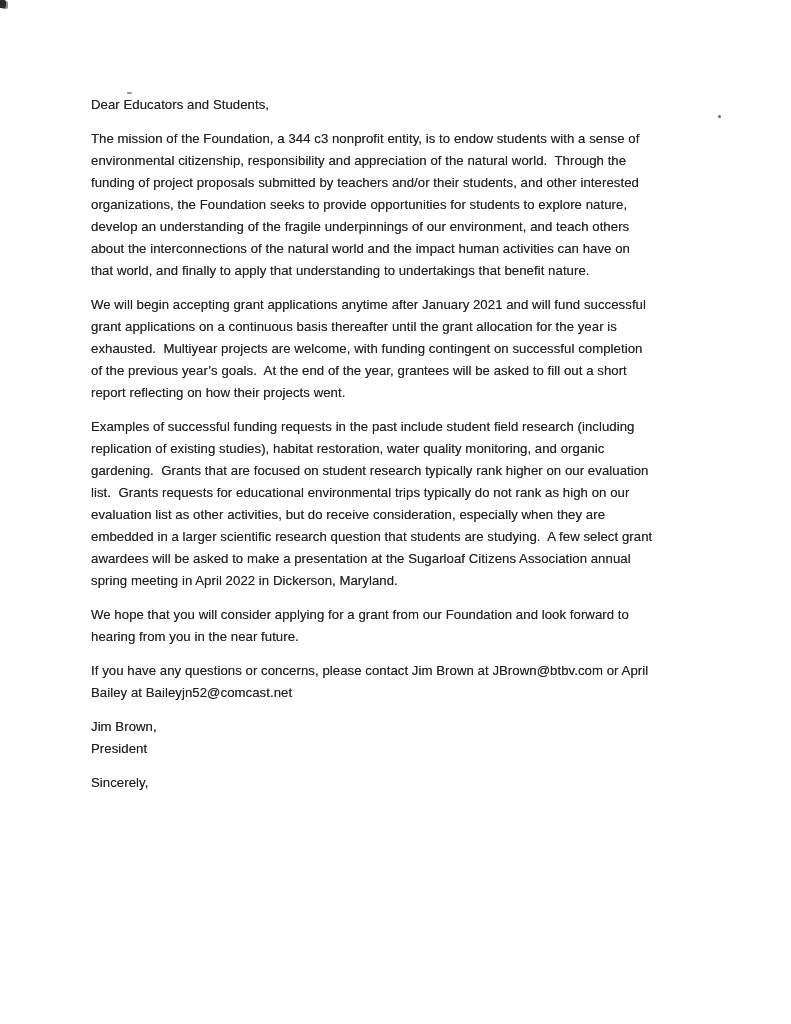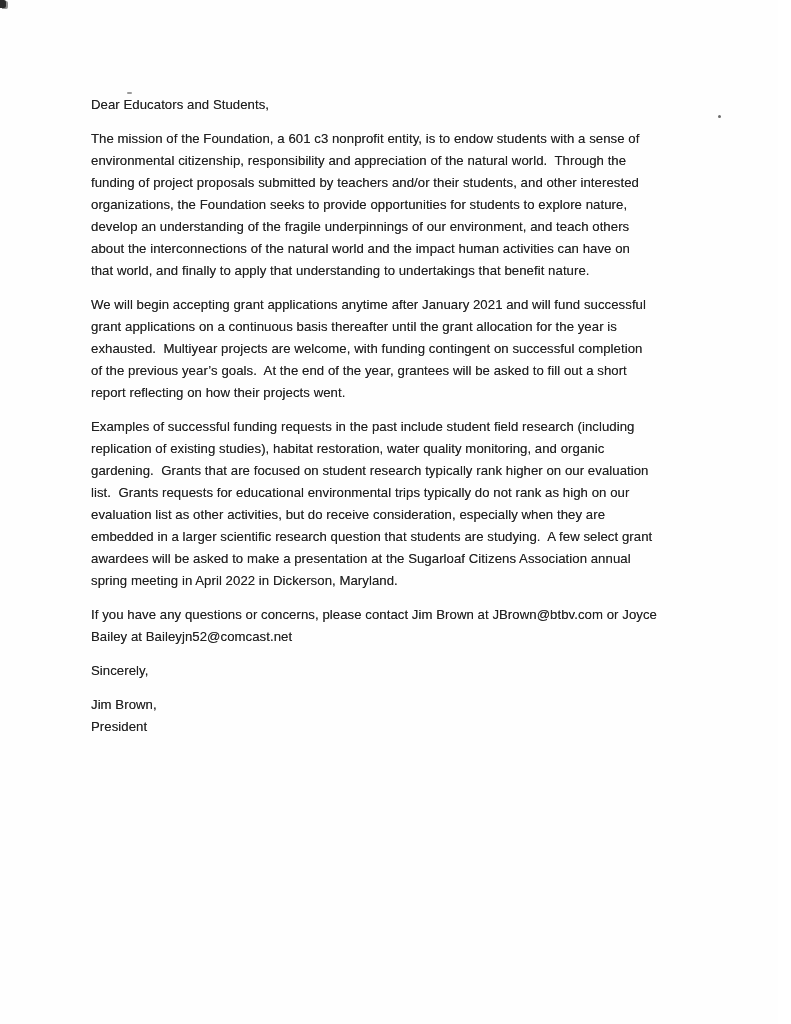--- a/index.html
+++ b/index.html
@@ -71,21 +71,21 @@
 <div class="page">
 
   <div class="artifact corner-mark"></div>
   <div class="artifact speck-top"></div>
   <div class="artifact speck-right"></div>
 
   <div class="letter">
     <p class="para">Dear Educators and Students,</p>
 
 
-    <p class="para"><span>The mission of the Foundation, a 601 c3 nonprofit entity, is to </span><span class="italic">endow students with a sense of
+    <p class="para"><span>The mission of the Foundation, a 344 c3 nonprofit entity, is to </span><span class="italic">endow students with a sense of
 environmental citizenship, responsibility and appreciation of the natural world.  Through the
 funding of project proposals submitted by teachers and/or their students, and other interested
 organizations, the Foundation seeks to provide opportunities for students to explore nature,
 develop an understanding of the fragile underpinnings of our environment, and teach others
 about the interconnections of the natural world and the impact human activities can have on
 that world, and finally to apply that understanding to undertakings that benefit nature.</span></p>
 
     <p class="para">We will begin accepting grant applications anytime after January 2021 and will fund successful
 grant applications on a continuous basis thereafter until the grant allocation for the year is
 exhausted.  Multiyear projects are welcome, with funding contingent on successful completion
@@ -95,22 +95,24 @@
     <p class="para">Examples of successful funding requests in the past include student field research (including
 replication of existing studies), habitat restoration, water quality monitoring, and organic
 gardening.  Grants that are focused on student research typically rank higher on our evaluation
 list.  Grants requests for educational environmental trips typically do not rank as high on our
 evaluation list as other activities, but do receive consideration, especially when they are
 embedded in a larger scientific research question that students are studying.  A few select grant
 awardees will be asked to make a presentation at the Sugarloaf Citizens Association annual
 spring meeting in April 2022 in Dickerson, Maryland.</p>
 
 
+    <p class="para">We hope that you will consider applying for a grant from our Foundation and look forward to
+hearing from you in the near future.</p>
 
-    <p class="para">If you have any questions or concerns, please contact Jim Brown at JBrown@btbv.com or Joyce
+    <p class="para">If you have any questions or concerns, please contact Jim Brown at JBrown@btbv.com or April
 Bailey at Baileyjn52@comcast.net</p>
 
+    <p class="para signature"><span>Jim Brown,</span><br><span>President</span></p>
+
     <p class="para">Sincerely,</p>
-
-    <p class="para signature"><span>Jim Brown,</span><br><span>President</span></p>
   </div>
 
 </div>
 
 </body></html>

